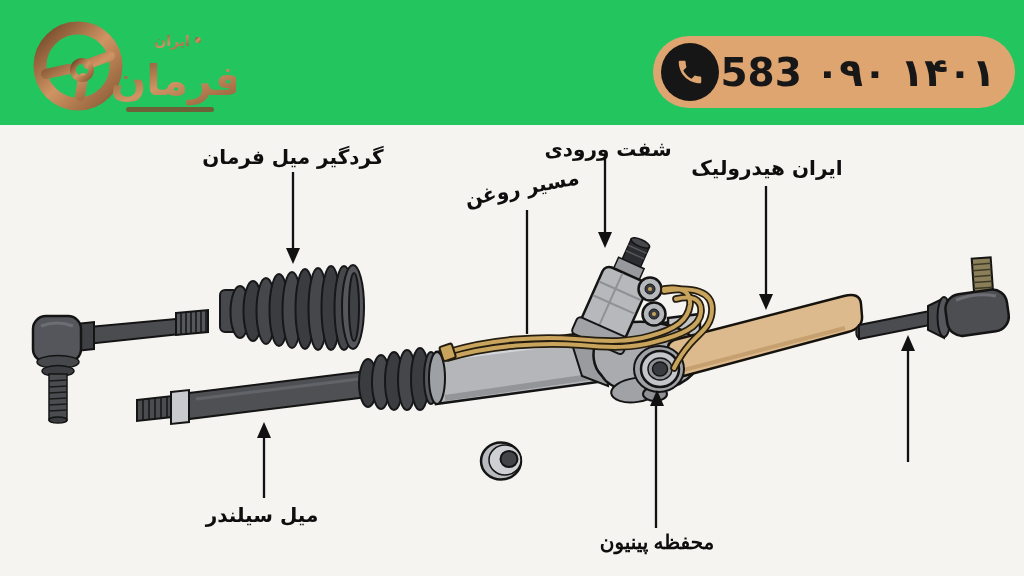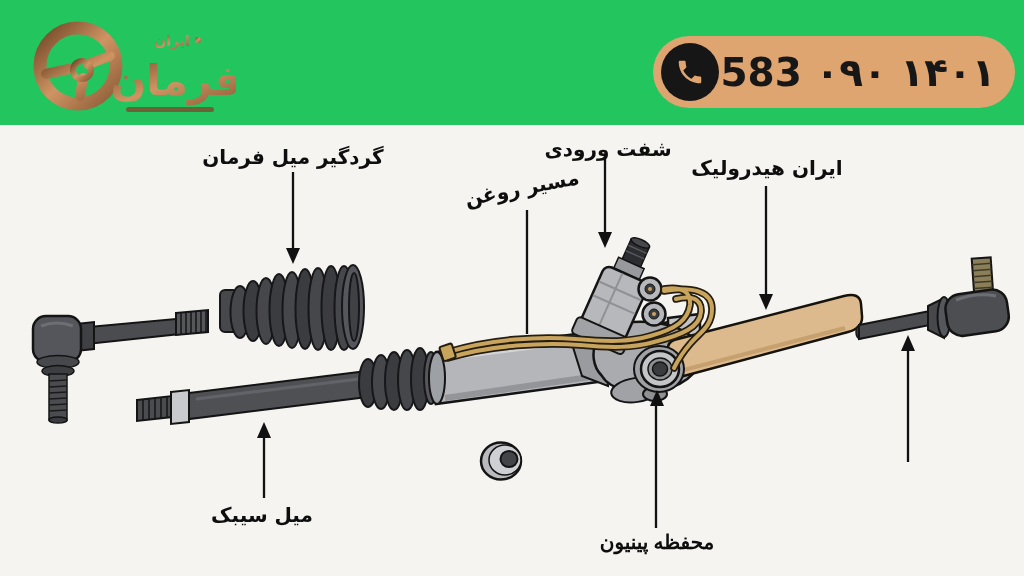--- a/index.html
+++ b/index.html
@@ -243,16 +243,16 @@
         <polygon points="657,390 650,406 664,406" stroke="none"></polygon>
         <line x1="908" y1="349" x2="908" y2="462"></line>
         <polygon points="908,335 901,351 915,351" stroke="none"></polygon>
       </g>
     </svg>
 
     <div class="lbl" style="left:293px;top:157px;">گردگیر میل فرمان</div>
     <div class="lbl rot" style="left:522px;top:188px;">مسیر روغن</div>
     <div class="lbl" style="left:608px;top:142px;margin-top:7px;">شفت ورودی</div>
     <div class="lbl" style="left:767px;top:168px;">ایران هیدرولیک</div>
-    <div class="lbl" style="left:262px;top:515px;">میل سیبک</div>
+    <div class="lbl" style="left:262px;top:515px;">میل سیلندر</div>
     <div class="lbl" style="left:657px;top:542px;font-family:Liberation Serif, serif;">محفظه پینیون</div>
   </div>
 </div>
 
 </body></html>

